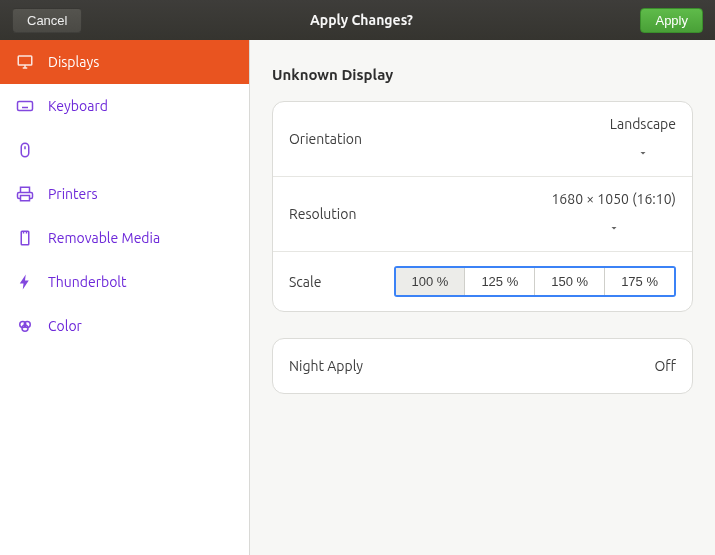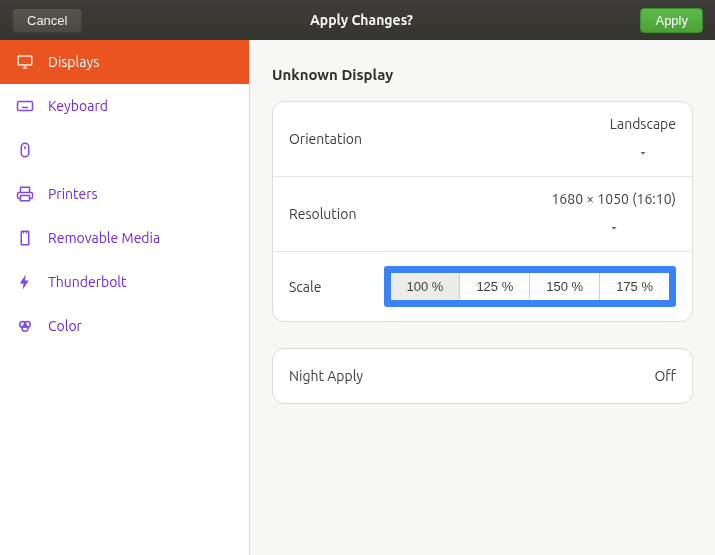--- a/index.html
+++ b/index.html
@@ -105,21 +105,21 @@
     .row-value {
       display: flex;
       align-items: center;
       gap: 14px;
       color: #3d3d3d;
       flex-direction: column;
     }
     .chev { opacity: 0.8; }
     .seg {
       display: flex;
-      border: 7px solid #3b82f6;
+      border: 2px solid #3b82f6;
       border-radius: 3px;
       overflow: hidden;
     }
     .seg-btn {
       padding: 6px 16px;
       background: #fff;
       border: none;
       border-right: 1px solid #cfcfca;
       font-size: 13px;
       cursor: pointer;

